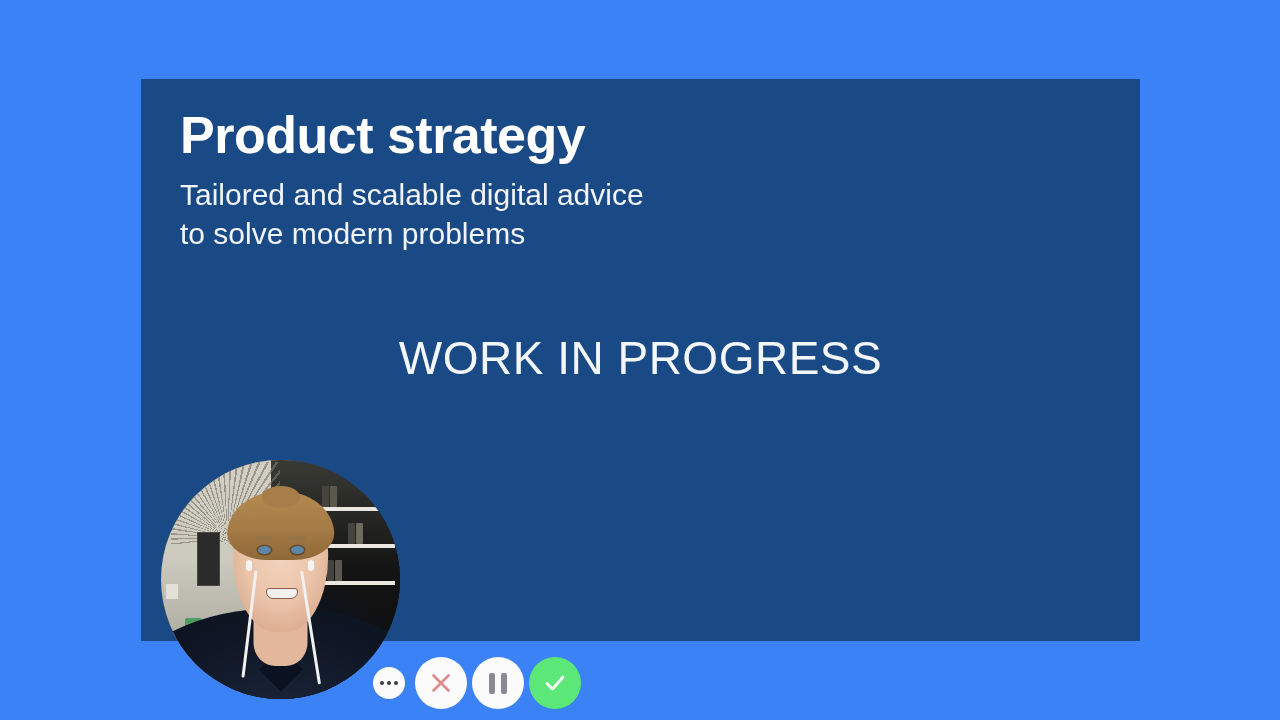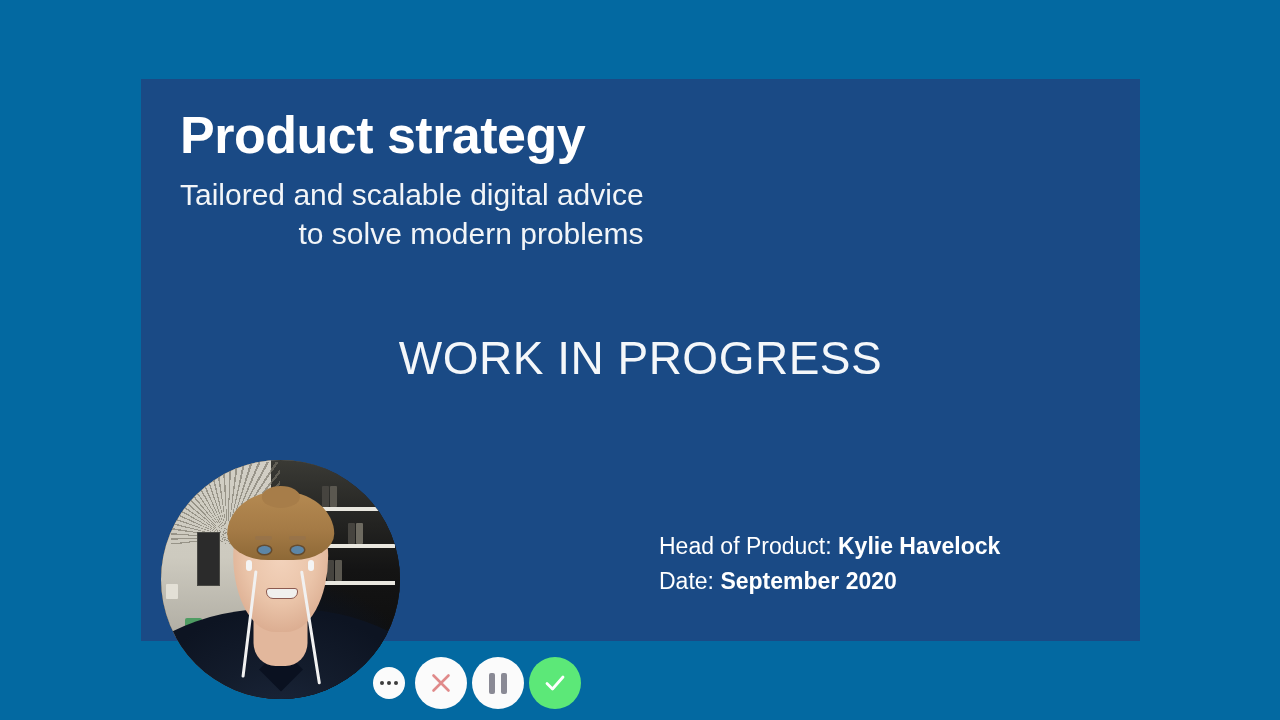--- a/index.html
+++ b/index.html
@@ -9,21 +9,21 @@
     width: 1280px;
     height: 720px;
     overflow: hidden;
     font-family: "Liberation Sans", sans-serif;
   }
 
   #stage {
     position: relative;
     width: 1280px;
     height: 720px;
-    background: #0369a1;
+    background: #3b82f6;
   }
 
   
   #slide {
     position: absolute;
     left: 141px;
     top: 79px;
     width: 999px;
     height: 562px;
     background: #1a4a85;
@@ -44,21 +44,20 @@
 
   #slide-subtitle {
     position: absolute;
     left: 39px;
     top: 96px;
     font-size: 30px;
     font-weight: 400;
     color: #f2f5f8;
     line-height: 1.3;
     white-space: pre-line;
-    text-align: right;
   }
 
   #slide-status {
     position: absolute;
     left: 0;
     top: 252px;
     width: 999px;
     text-align: center;
     font-size: 46px;
     font-weight: 400;
@@ -339,30 +338,20 @@
 
   <div id="slide">
 
     <div id="slide-title">Product strategy</div>
 
     <div id="slide-subtitle">Tailored and scalable digital advice
 to solve modern problems</div>
 
     <div id="slide-status">WORK IN PROGRESS</div>
 
-    <div id="slide-credits">
-      <div class="row">
-        <span class="lbl">Head of Product:</span>
-        <span class="val">Kylie Havelock</span>
-      </div>
-      <div class="row">
-        <span class="lbl">Date:</span>
-        <span class="val">September 2020</span>
-      </div>
-    </div>
   </div>
 
   <div id="avatar">
     <div class="cam">
       <div class="wall"></div>
       <div class="burst"></div>
       <div class="frame"></div>
       <div class="socket"></div>
       <div class="shelves">
         <i></i>

